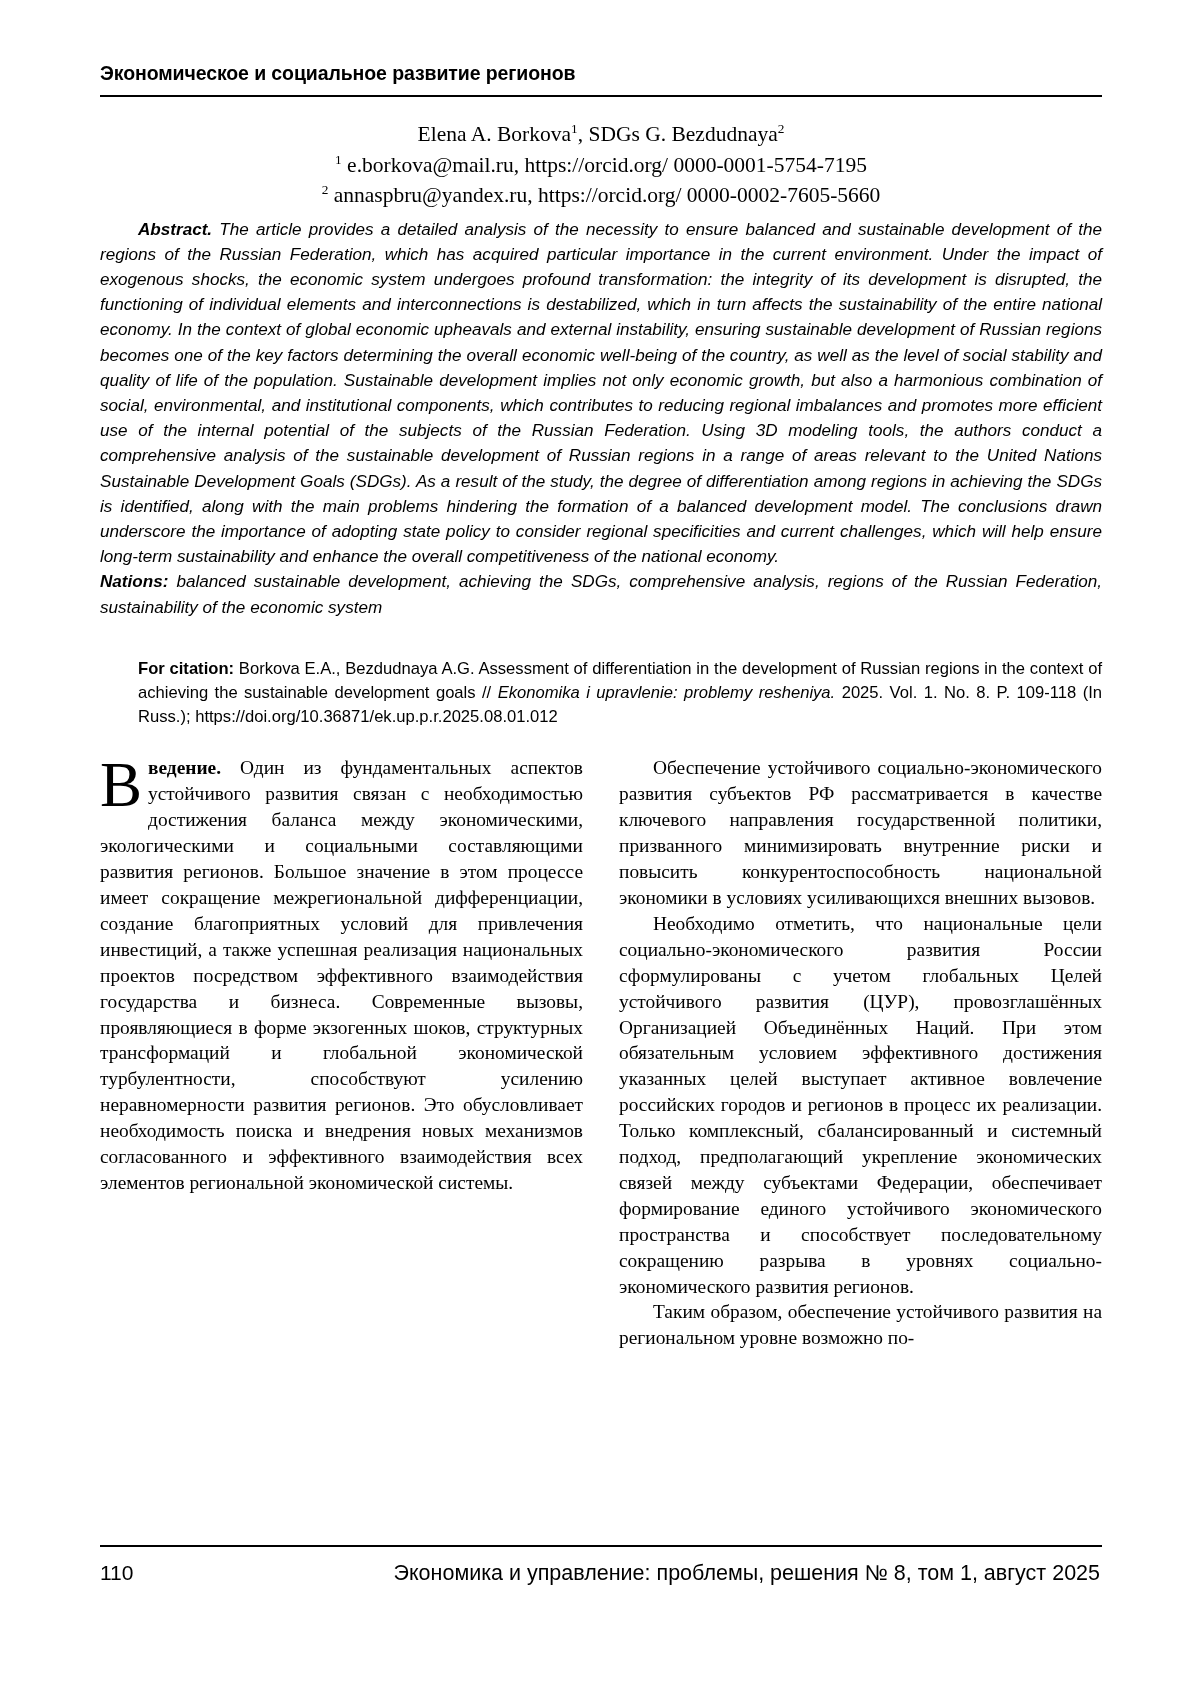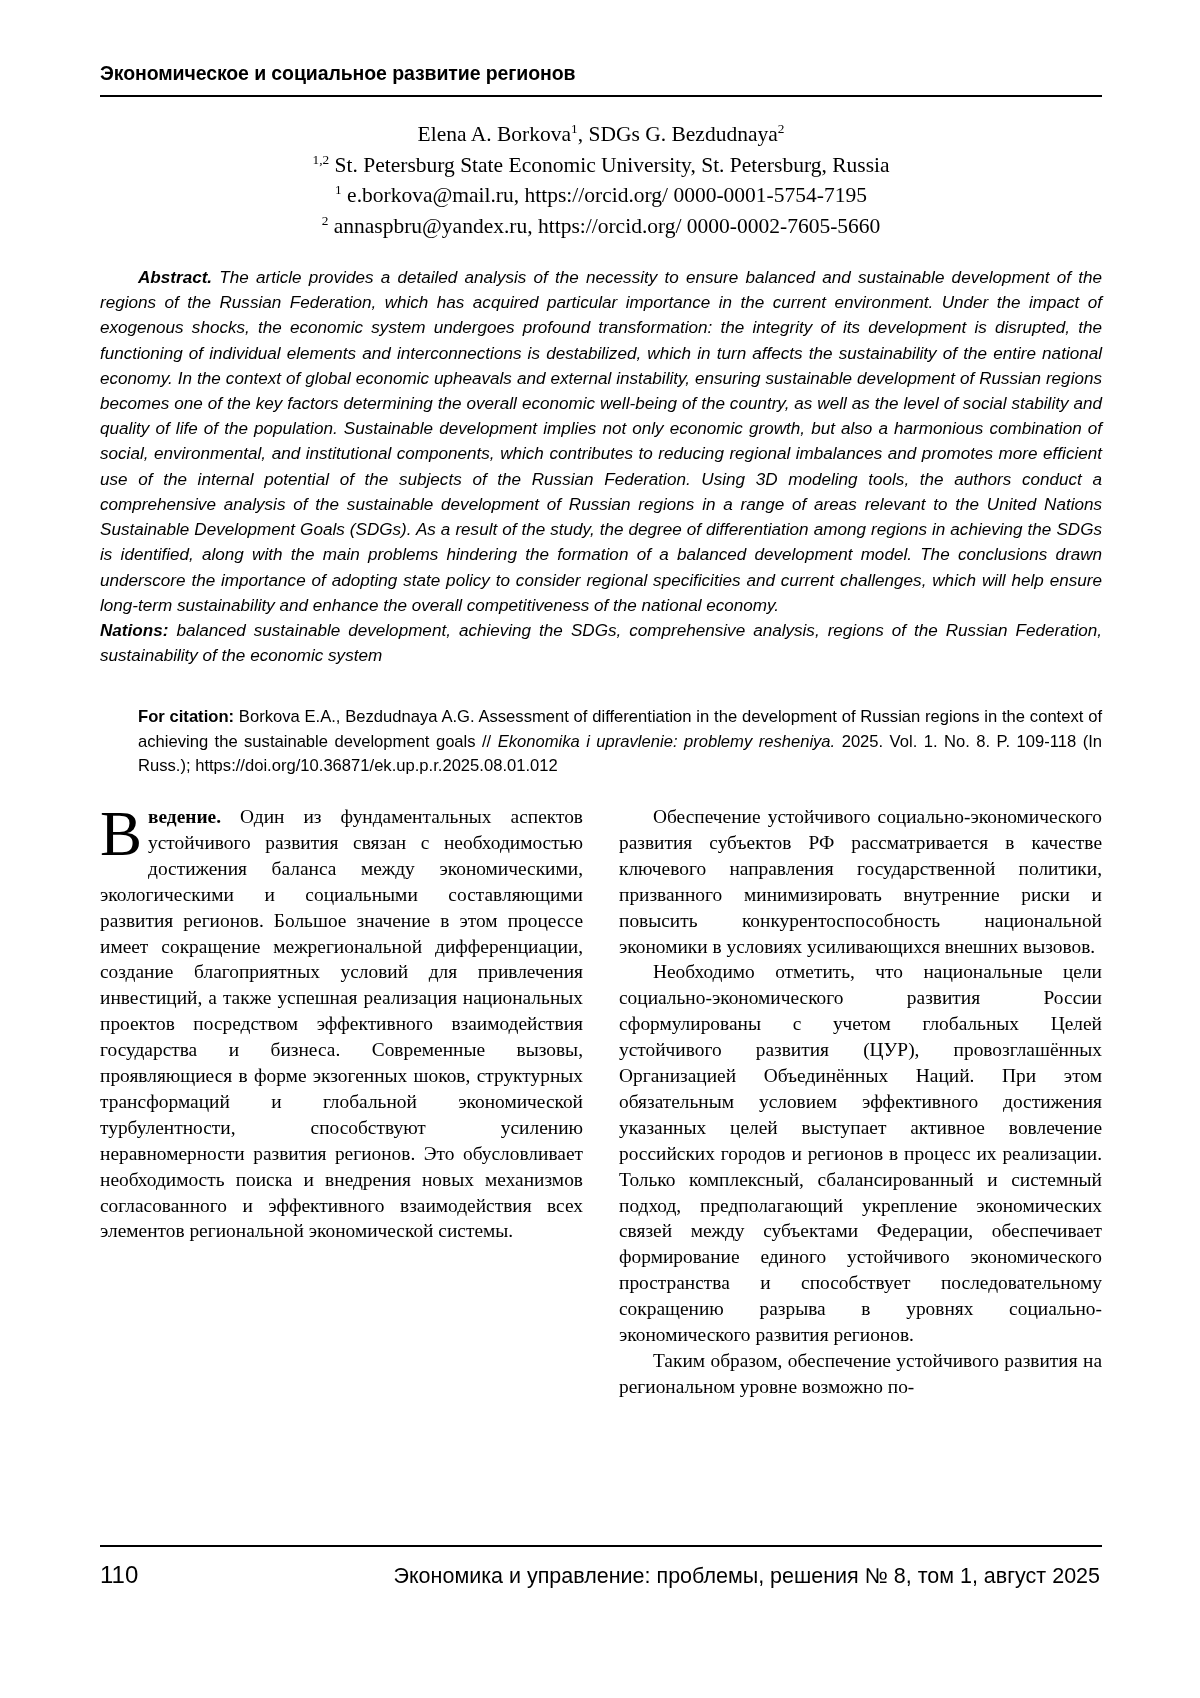--- a/index.html
+++ b/index.html
@@ -51,21 +51,21 @@
     display: block;
     white-space: nowrap;
   }
   sup {
     font-size: 0.62em;
     vertical-align: super;
     line-height: 0;
   }
   
   .abstract {
-    margin-top: 24px;
+    margin-top: 6px;
     font-family: "Liberation Sans", sans-serif;
     font-style: italic;
     font-size: 17.1px;
     line-height: 1.475;
     text-align: justify;
   }
   .abstract .lead {
     font-weight: bold;
     font-style: italic;
   }
@@ -141,41 +141,40 @@
     border-top: 2px solid #000;
   }
   .footer-row {
     display: flex;
     align-items: baseline;
     justify-content: space-between;
     padding-top: 14px;
   }
   .page-number {
     font-family: "Liberation Sans", sans-serif;
-    font-size: 24px;
+    font-size: 21px;
   }
   .journal-line {
     font-family: "Liberation Sans", sans-serif;
     font-size: 21.5px;
     padding-right: 2px;
   }
 </style>
 </head>
 <body>
 
 <div class="page">
 
   <div class="content">
 
     <div class="running-head">Экономическое и социальное развитие регионов</div>
     <div class="rule-top"></div>
 
     <div class="authors">
       <span class="line"><span>Elena A. Borkova</span><sup>1</sup><span>, SDGs G. Bezdudnaya</span><sup>2</sup></span>
-      <span class="line"><sup>1,2</sup><span> St. Petersburg State Economic University, St. Petersburg, Russia</span></span>
       <span class="line"><sup>1</sup><span> e.borkova@mail.ru, https://orcid.org/ 0000-0001-5754-7195</span></span>
       <span class="line"><sup>2</sup><span> annaspbru@yandex.ru, https://orcid.org/ 0000-0002-7605-5660</span></span>
     </div>
 
     <div class="abstract">
       <p class="first"><span class="lead">Abstract.</span><span> The article provides a detailed analysis of the necessity to ensure balanced and sustainable development of the regions of the Russian Federation, which has acquired particular importance in the current environment. Under the impact of exogenous shocks, the economic system undergoes profound transformation: the integrity of its development is disrupted, the functioning of individual elements and interconnections is destabilized, which in turn affects the sustainability of the entire national economy. In the context of global economic upheavals and external instability, ensuring sustainable development of Russian regions becomes one of the key factors determining the overall economic well-being of the country, as well as the level of social stability and quality of life of the population. Sustainable development implies not only economic growth, but also a harmonious combination of social, environmental, and institutional components, which contributes to reducing regional imbalances and promotes more efficient use of the internal potential of the subjects of the Russian Federation. Using 3D modeling tools, the authors conduct a comprehensive analysis of the sustainable development of Russian regions in a range of areas relevant to the United Nations Sustainable Development Goals (SDGs). As a result of the study, the degree of differentiation among regions in achieving the SDGs is identified, along with the main problems hindering the formation of a balanced development model. The conclusions drawn underscore the importance of adopting state policy to consider regional specificities and current challenges, which will help ensure long-term sustainability and enhance the overall competitiveness of the national economy.</span></p>
       <p class="keywords"><span class="lead">Nations:</span><span> balanced sustainable development, achieving the SDGs, comprehensive analysis, regions of the Russian Federation, sustainability of the economic system</span></p>
     </div>
 
     <div class="citation">

